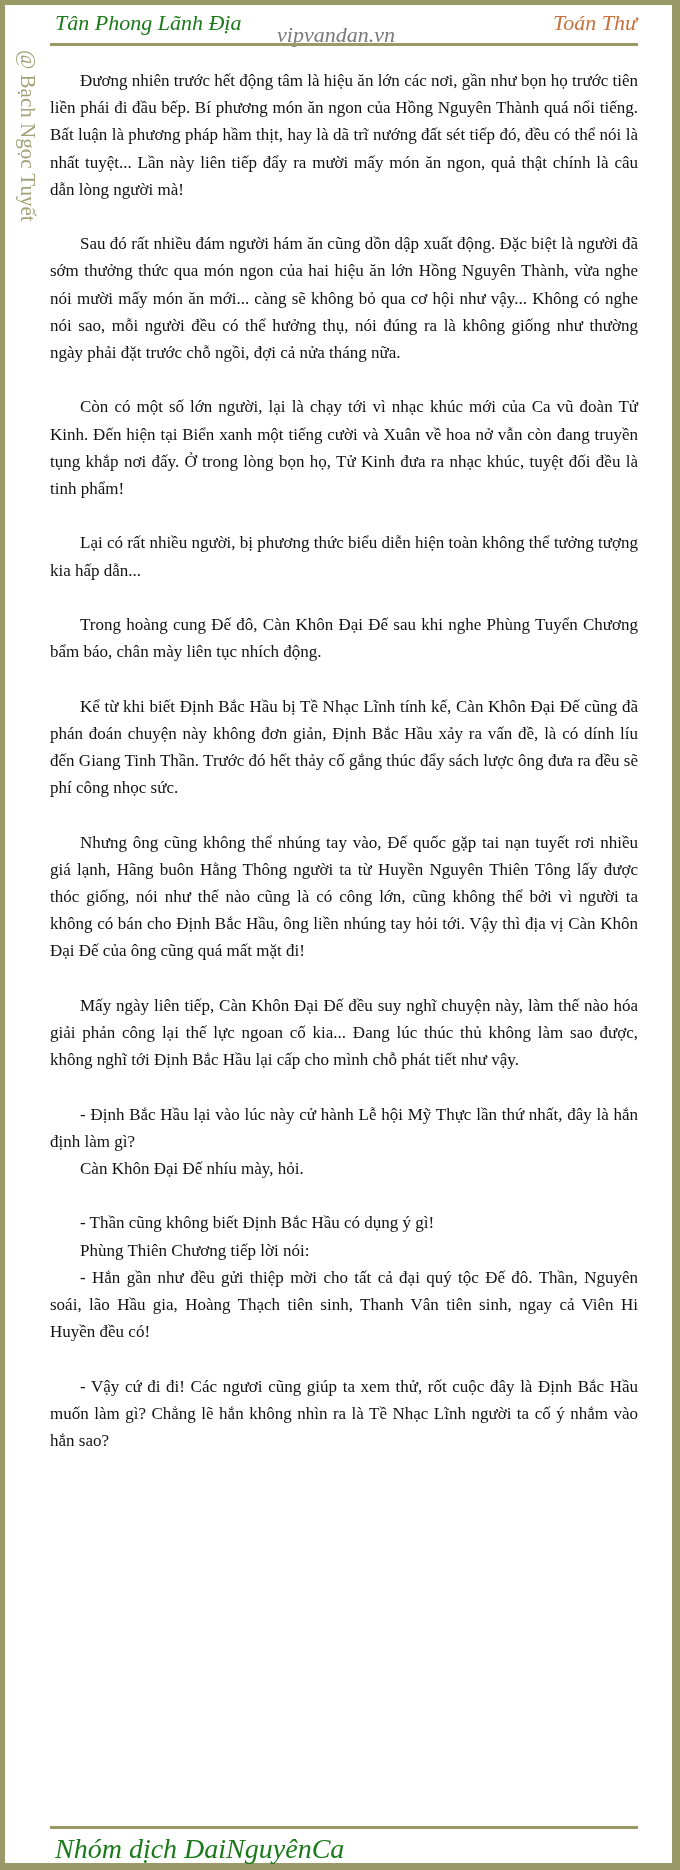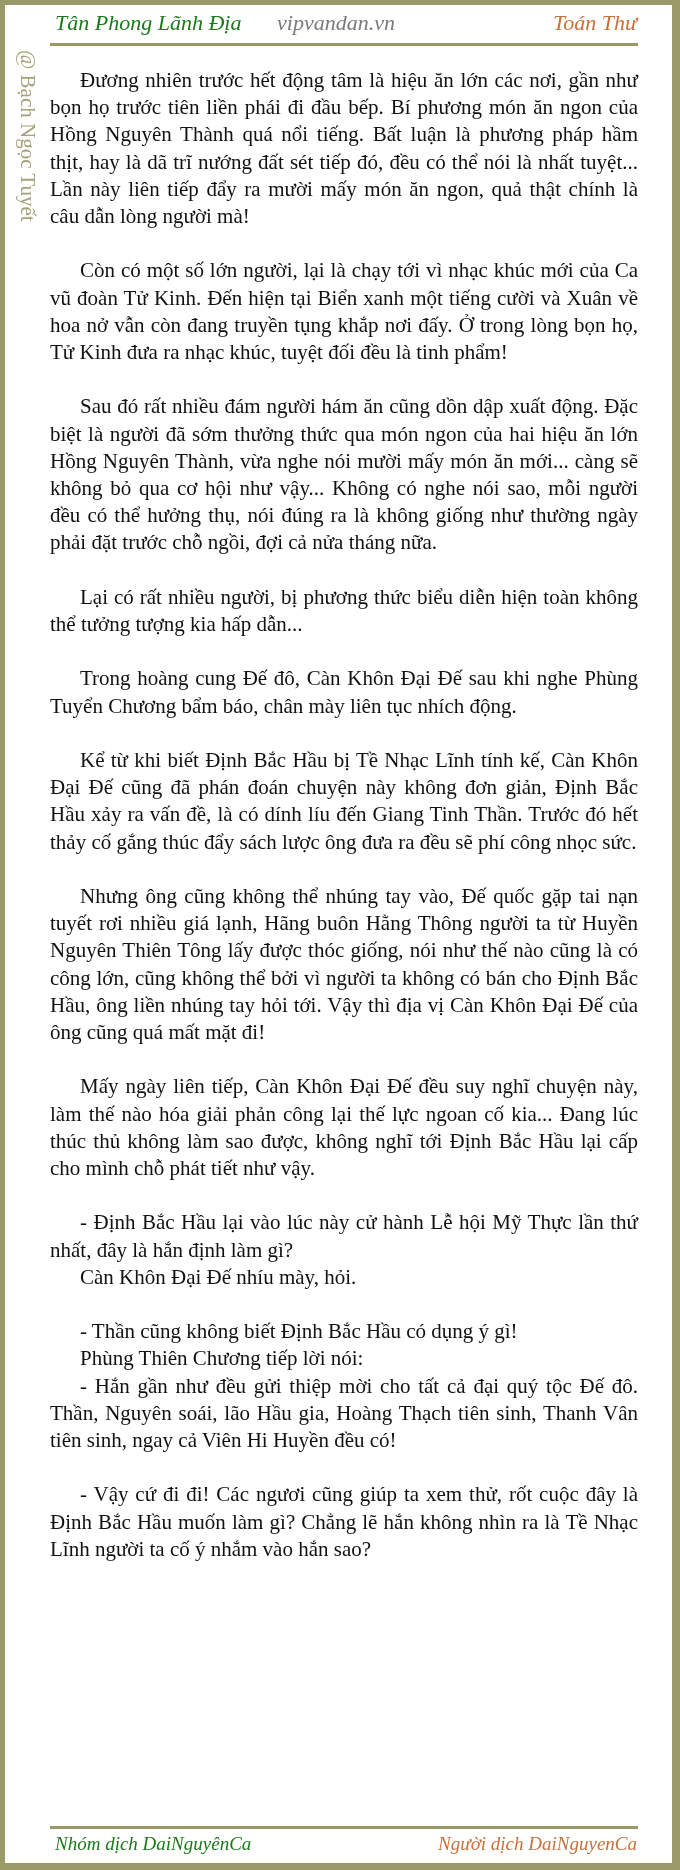--- a/index.html
+++ b/index.html
@@ -16,90 +16,89 @@
     width: 667px; height: 1858px;
     background: #ffffff;
   }
   .header {
     position: absolute;
     left: 50px; top: 0; width: 582px; height: 38px;
     font-style: italic;
     font-size: 22px;
   }
   .header .left { position: absolute; left: 0; top: 5px; color: #1a7a1a; }
-  .header .site { position: absolute; left: 222px; top: 5px; color: #7a7a7a; }
+  .header .site { position: absolute; left: 222px; top: 17px; color: #7a7a7a; }
   .header .right { position: absolute; right: 0; top: 5px; color: #c9703a; margin-left: 8px; }
   .rule-top {
     position: absolute; left: 45px; top: 38px; width: 588px; height: 3px;
     background: #9a9a68;
   }
   .watermark {
     position: absolute;
     left: 8px; top: 45px;
     width: 30px; height: 230px;
     writing-mode: vertical-rl;
     font-size: 21px;
     color: #a3a37a;
     white-space: nowrap;
     line-height: 30px;
   }
   .body-text {
     position: absolute;
     left: 45px; top: 62px;
     width: 588px;
-    font-size: 21px;
+    font-size: 17px;
     line-height: 27.2px;
     color: #111111;
     text-align: justify;
   }
   .body-text p { margin: 0 0 27.2px 0; text-indent: 30px; }
   .body-text p.tight { margin-bottom: 0; }
   .rule-bottom {
     position: absolute; left: 45px; top: 1821px; width: 588px; height: 3px;
     background: #9a9a68;
   }
   .footer {
     position: absolute; left: 50px; top: 1828px; width: 582px; height: 28px;
     font-style: italic;
-    font-size: 19px;
+    font-size: 28px;
   }
   .footer .left { position: absolute; left: 0; top: 0; color: #1a7a1a; }
   .footer .right { position: absolute; right: 0; top: 0; color: #c9703a; }
 </style>
 </head>
 <body>
 
 <div class="page">
   <div class="header">
     <span class="left">Tân Phong Lãnh Địa</span>
     <span class="site">vipvandan.vn</span>
     <span class="right">Toán Thư</span>
   </div>
   <div class="rule-top"></div>
 
   <div class="watermark">@ Bạch Ngọc Tuyết</div>
 
   <div class="body-text">
     <p>Đương nhiên trước hết động tâm là hiệu ăn lớn các nơi, gần như bọn họ trước tiên liền phái đi đầu bếp. Bí phương món ăn ngon của Hồng Nguyên Thành quá nổi tiếng. Bất luận là phương pháp hầm thịt, hay là dã trĩ nướng đất sét tiếp đó, đều có thể nói là nhất tuyệt... Lần này liên tiếp đẩy ra mười mấy món ăn ngon, quả thật chính là câu dẫn lòng người mà!</p>
+    <p>Sau đó rất nhiều đám người hám ăn cũng dồn dập xuất động. Đặc biệt là người đã sớm thưởng thức qua món ngon của hai hiệu ăn lớn Hồng Nguyên Thành, vừa nghe nói mười mấy món ăn mới... càng sẽ không bỏ qua cơ hội như vậy... Không có nghe nói sao, mỗi người đều có thể hưởng thụ, nói đúng ra là không giống như thường ngày phải đặt trước chỗ ngồi, đợi cả nửa tháng nữa.</p>
     <p>Còn có một số lớn người, lại là chạy tới vì nhạc khúc mới của Ca vũ đoàn Tử Kinh. Đến hiện tại Biển xanh một tiếng cười và Xuân về hoa nở vẫn còn đang truyền tụng khắp nơi đấy. Ở trong lòng bọn họ, Tử Kinh đưa ra nhạc khúc, tuyệt đối đều là tinh phẩm!</p>
-    <p>Sau đó rất nhiều đám người hám ăn cũng dồn dập xuất động. Đặc biệt là người đã sớm thưởng thức qua món ngon của hai hiệu ăn lớn Hồng Nguyên Thành, vừa nghe nói mười mấy món ăn mới... càng sẽ không bỏ qua cơ hội như vậy... Không có nghe nói sao, mỗi người đều có thể hưởng thụ, nói đúng ra là không giống như thường ngày phải đặt trước chỗ ngồi, đợi cả nửa tháng nữa.</p>
     <p>Lại có rất nhiều người, bị phương thức biểu diễn hiện toàn không thể tưởng tượng kia hấp dẫn...</p>
     <p>Trong hoàng cung Đế đô, Càn Khôn Đại Đế sau khi nghe Phùng Tuyển Chương bẩm báo, chân mày liên tục nhích động.</p>
     <p>Kể từ khi biết Định Bắc Hầu bị Tề Nhạc Lĩnh tính kế, Càn Khôn Đại Đế cũng đã phán đoán chuyện này không đơn giản, Định Bắc Hầu xảy ra vấn đề, là có dính líu đến Giang Tinh Thần. Trước đó hết thảy cố gắng thúc đẩy sách lược ông đưa ra đều sẽ phí công nhọc sức.</p>
     <p>Nhưng ông cũng không thể nhúng tay vào, Đế quốc gặp tai nạn tuyết rơi nhiều giá lạnh, Hãng buôn Hằng Thông người ta từ Huyền Nguyên Thiên Tông lấy được thóc giống, nói như thế nào cũng là có công lớn, cũng không thể bởi vì người ta không có bán cho Định Bắc Hầu, ông liền nhúng tay hỏi tới. Vậy thì địa vị Càn Khôn Đại Đế của ông cũng quá mất mặt đi!</p>
     <p>Mấy ngày liên tiếp, Càn Khôn Đại Đế đều suy nghĩ chuyện này, làm thế nào hóa giải phản công lại thế lực ngoan cố kia... Đang lúc thúc thủ không làm sao được, không nghĩ tới Định Bắc Hầu lại cấp cho mình chỗ phát tiết như vậy.</p>
 
     <p class="tight">- Định Bắc Hầu lại vào lúc này cử hành Lễ hội Mỹ Thực lần thứ nhất, đây là hắn định làm gì?</p>
     <p>Càn Khôn Đại Đế nhíu mày, hỏi.</p>
 
     <p class="tight">- Thần cũng không biết Định Bắc Hầu có dụng ý gì!</p>
     <p class="tight">Phùng Thiên Chương tiếp lời nói:</p>
     <p>- Hắn gần như đều gửi thiệp mời cho tất cả đại quý tộc Đế đô. Thần, Nguyên soái, lão Hầu gia, Hoàng Thạch tiên sinh, Thanh Vân tiên sinh, ngay cả Viên Hi Huyền đều có!</p>
 
     <p class="tight">- Vậy cứ đi đi! Các ngươi cũng giúp ta xem thử, rốt cuộc đây là Định Bắc Hầu muốn làm gì? Chẳng lẽ hắn không nhìn ra là Tề Nhạc Lĩnh người ta cố ý nhắm vào hắn sao?</p>
   </div>
 
   <div class="rule-bottom"></div>
   <div class="footer">
     <span class="left">Nhóm dịch DaiNguyênCa</span>
-    <span class="right">Người dịch DaiNguyenCa</span>
   </div>
 </div>
 
 </body></html>

